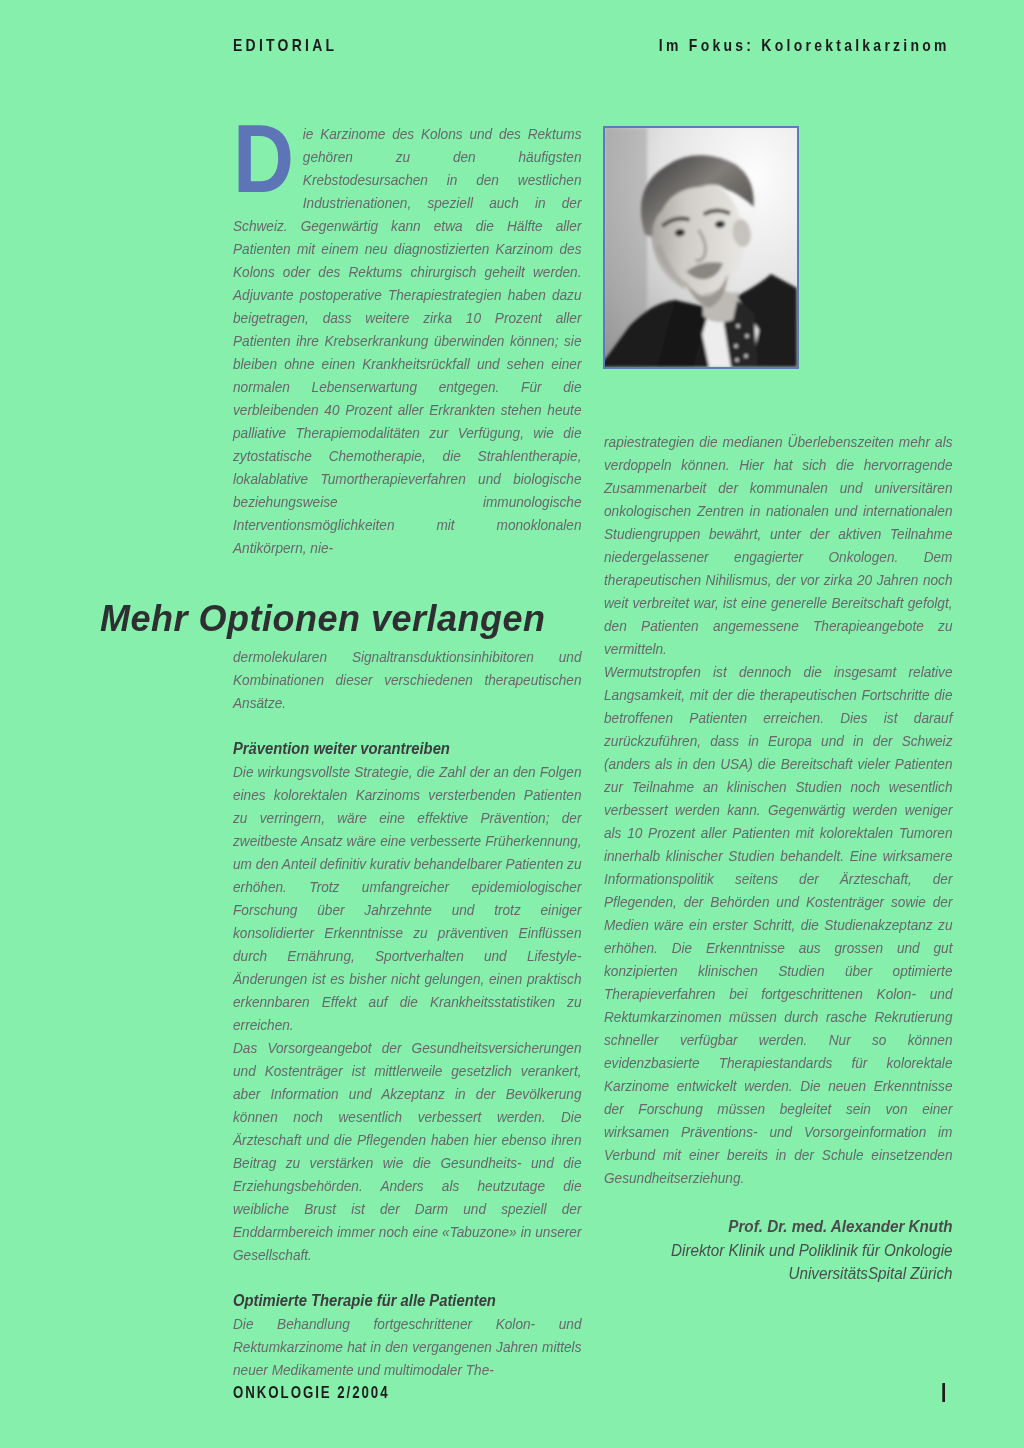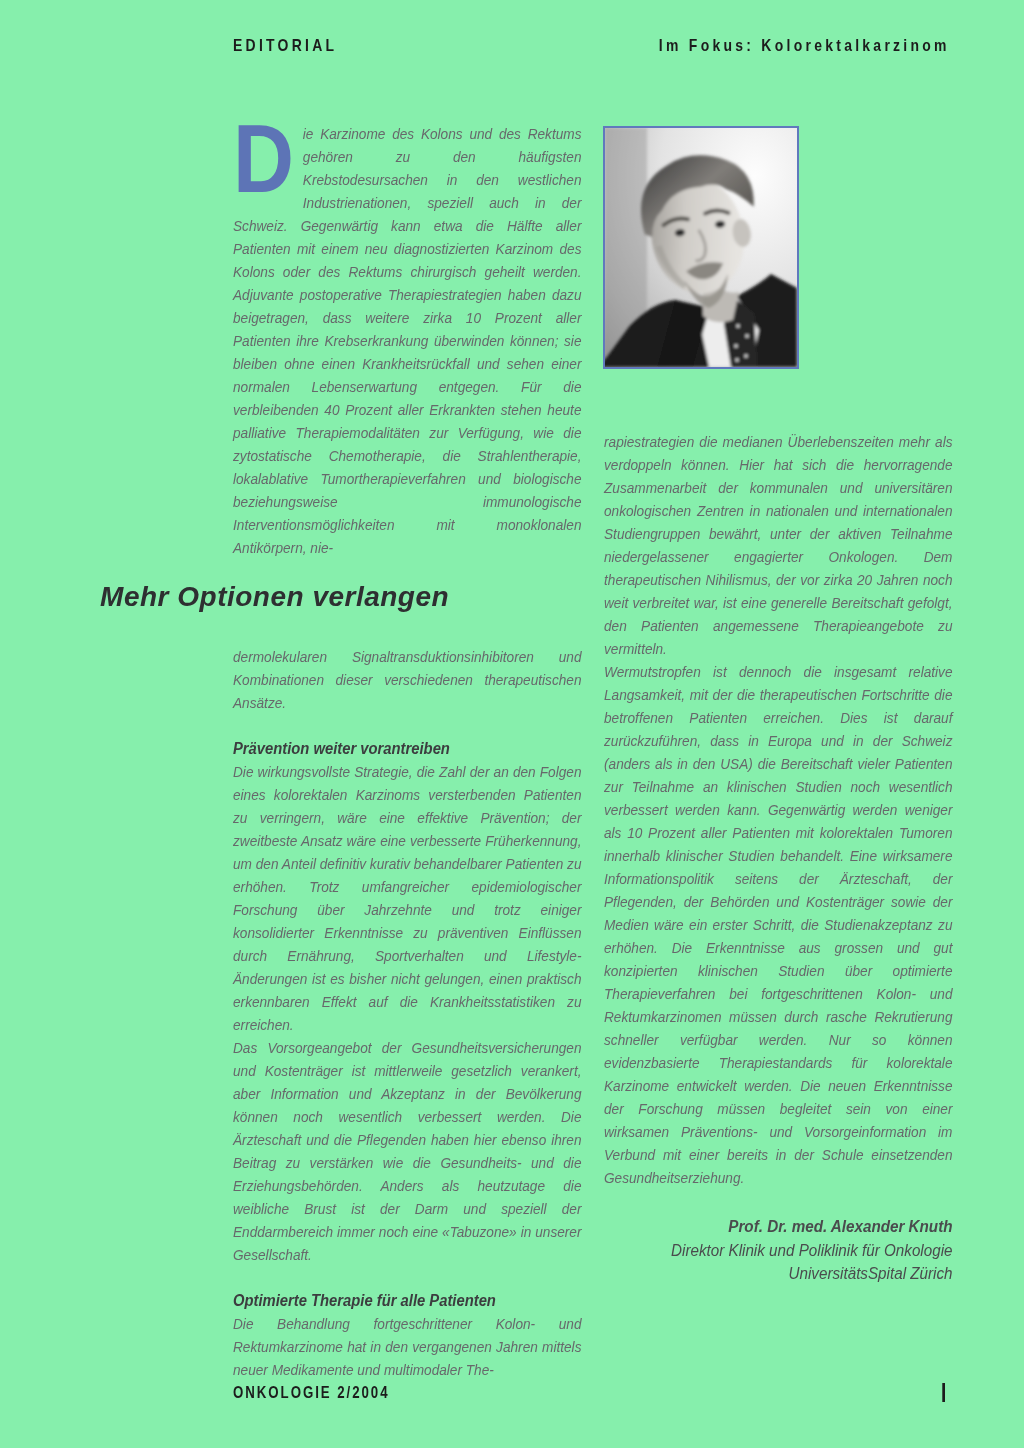--- a/index.html
+++ b/index.html
@@ -36,22 +36,22 @@
   .col2{left:604px;top:430px;}
   p.body{
     margin:0;font-style:italic;font-size:15.5px;line-height:23px;
     color:#67686b;text-align:justify;
   }
   .dropcap{
     float:left;font-style:normal;font-weight:bold;font-size:96px;line-height:70px;
     height:70px;color:#5d74b6;margin:2px 10px 0 0;
   }
   .headline{
-    margin:18px 0 24px -151px;font-weight:bold;font-style:italic;
-    font-size:28px;line-height:40px;color:#2e2f31;white-space:nowrap;
+    margin:40px 0 24px -151px;font-weight:bold;font-style:italic;
+    font-size:36px;line-height:40px;color:#2e2f31;white-space:nowrap;
     transform:scaleX(1.136);transform-origin:0 50%;letter-spacing:0.5px;
   }
   h2.subhead{
     margin:23px 0 0 0;font-weight:bold;font-style:italic;font-size:16px;
     line-height:23px;color:#3c3d3f;white-space:nowrap;
     transform:scaleX(1.05);transform-origin:0 50%;
   }
   .signature{margin-top:26px;text-align:right;font-style:italic;color:#4a4b4d;
     font-size:16px;line-height:23.5px;}
   .signature div{transform:scaleX(1.08);transform-origin:100% 50%;white-space:nowrap;}

